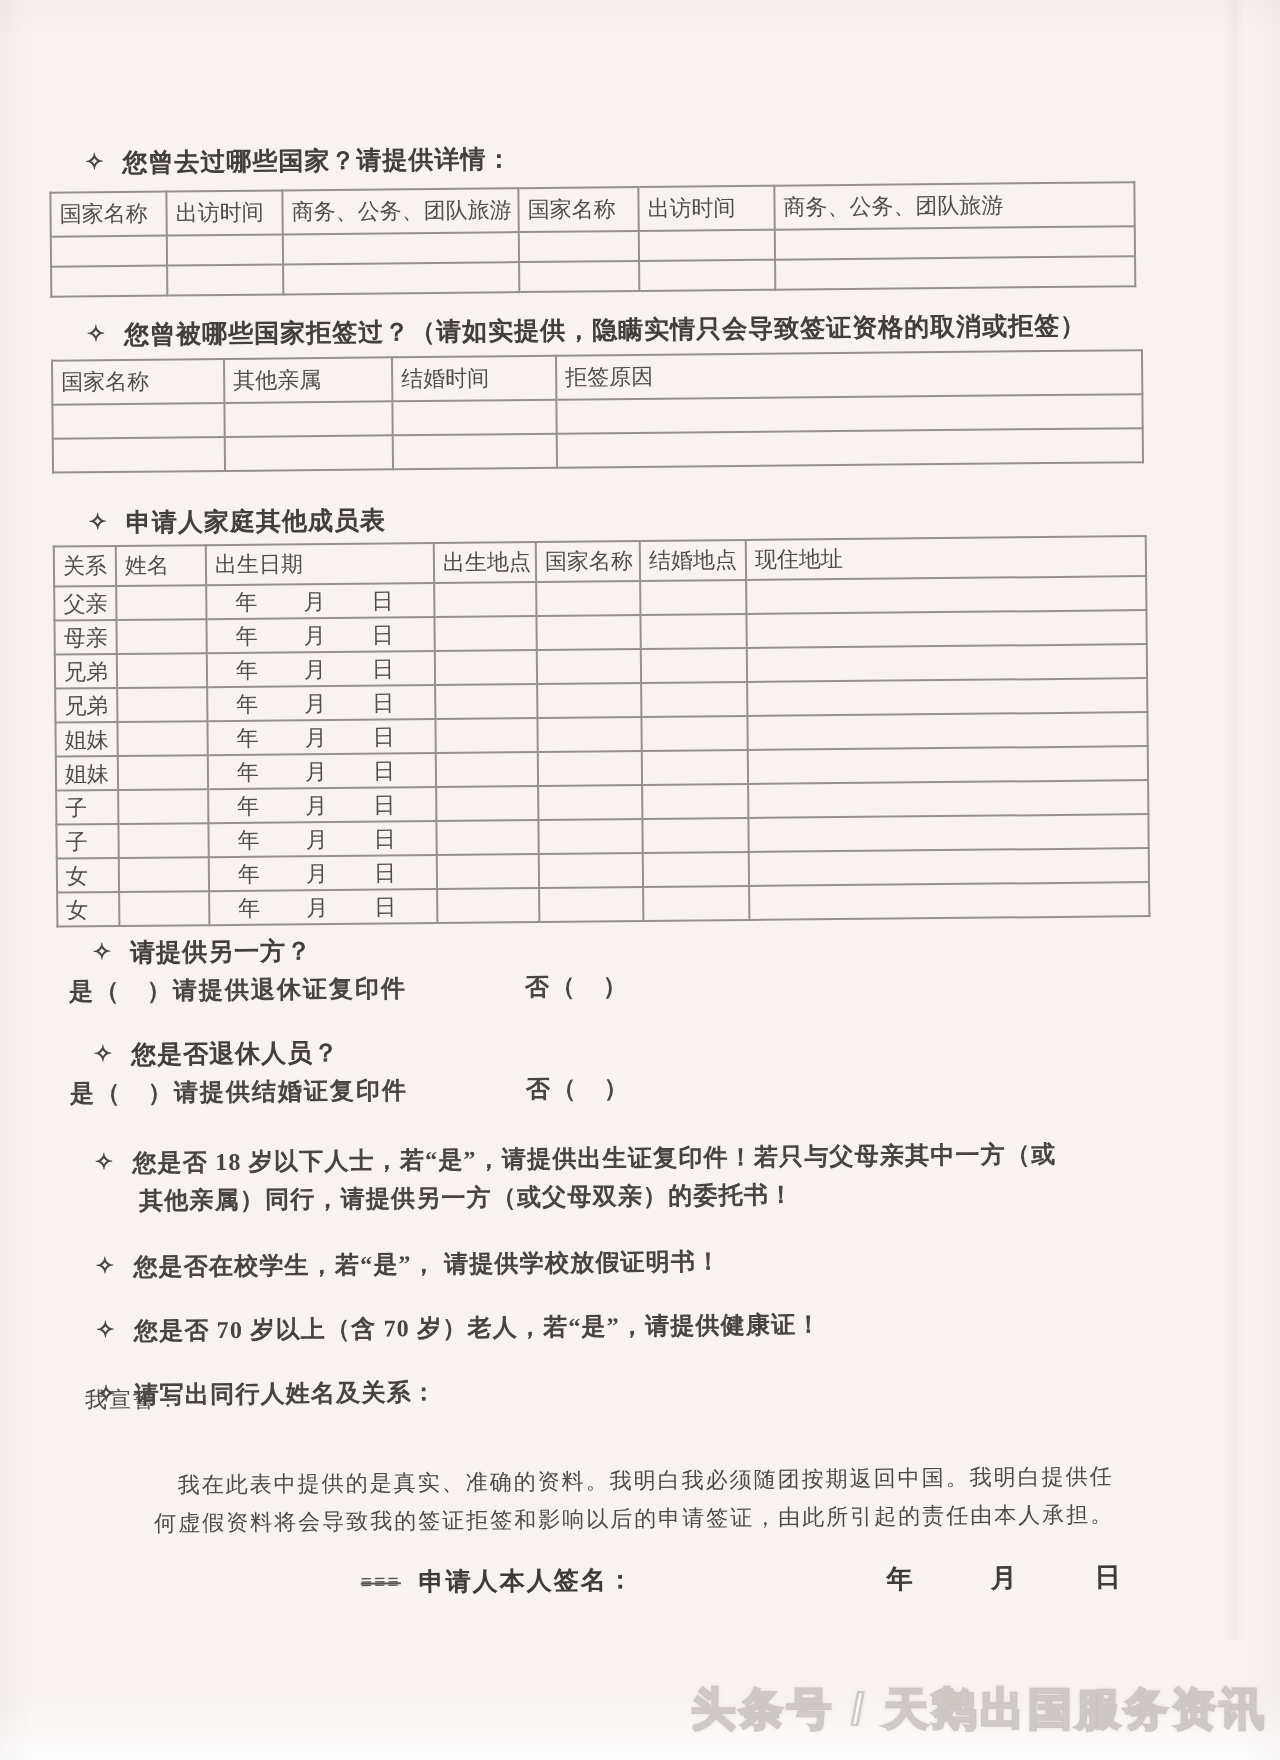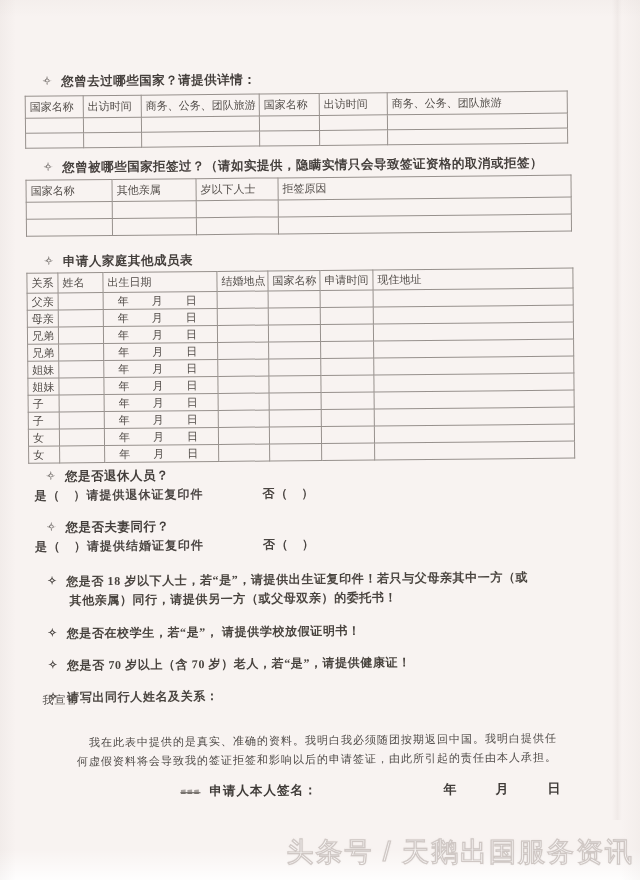--- a/index.html
+++ b/index.html
@@ -28,21 +28,21 @@
   .t-family thead tr{height:20px}.t-family tbody tr{height:17px}
   .date-cell{text-align:center;letter-spacing:6px;padding:0;}
   .q-line{font-weight:bold;font-size:12px;letter-spacing:1px;color:#4a4542;}
   .b-text{font-weight:bold;font-size:12px;letter-spacing:.6px;color:#45403d;color:#49443f;}
   .decl{font-size:11px;letter-spacing:1px;color:#4e4a47;}
   .sig-stamp{font-size:10px;font-weight:bold;color:#5a5550;text-decoration:line-through;letter-spacing:1px;}
   .sig-label{font-weight:bold;font-size:12.5px;letter-spacing:1px;color:#3f3b38;}
   .sig-date{font-weight:bold;font-size:13px;letter-spacing:13px;color:#3f3b38;}
   .watermark{position:absolute;right:6px;bottom:10px;
     font-family:"Liberation Sans","DejaVu Sans",sans-serif;
-    font-weight:normal;font-size:27px;letter-spacing:2px;
+    font-weight:bold;font-size:22px;letter-spacing:2px;
     color:rgba(253,251,250,.95);
     -webkit-text-stroke:1.2px rgba(200,192,188,.85);
     text-shadow:0 0 2px rgba(190,182,178,.6);}
 </style>
 </head>
 <body>
 
 <div class="paper">
 
   <div class="abs sec-title" style="left:46px;top:71px;">
@@ -94,21 +94,21 @@
     <colgroup>
         <col style="width:86px">
         <col style="width:84px">
         <col style="width:82px">
         <col style="width:293px">
       </colgroup>
     <thead>
       <tr>
         <th>国家名称</th>
         <th>其他亲属</th>
-        <th>岁以下人士</th>
+        <th>结婚时间</th>
         <th>拒签原因</th>
       </tr>
     </thead>
     <tbody>
       <tr>
           <td></td>
           <td></td>
           <td></td>
           <td></td>
         </tr>
@@ -132,23 +132,23 @@
         <col style="width:51px">
         <col style="width:52px">
         <col style="width:53px">
         <col style="width:200px">
       </colgroup>
     <thead>
       <tr>
         <th>关系</th>
         <th>姓名</th>
         <th>出生日期</th>
+        <th>出生地点</th>
+        <th>国家名称</th>
         <th>结婚地点</th>
-        <th>国家名称</th>
-        <th>申请时间</th>
         <th>现住地址</th>
       </tr>
     </thead>
     <tbody>
       <tr>
           <td>父亲</td>
           <td></td>
           <td class="date-cell">年　月　日</td>
           <td></td>
           <td></td>
@@ -233,27 +233,27 @@
           <td class="date-cell">年　月　日</td>
           <td></td>
           <td></td>
           <td></td>
           <td></td>
         </tr>
     </tbody>
   </table>
 
   <div class="abs sec-title" style="left:46px;top:466px;">
-    <span class="bullet">✧</span><span>您是否退休人员？</span>
+    <span class="bullet">✧</span><span>请提供另一方？</span>
   </div>
   <div class="abs q-line" style="left:34px;top:485px;">是（　）请提供退休证复印件</div>
   <div class="abs q-line" style="left:262px;top:485px;">否（　）</div>
 
   <div class="abs sec-title" style="left:46px;top:517px;">
-    <span class="bullet">✧</span><span>您是否夫妻同行？</span>
+    <span class="bullet">✧</span><span>您是否退休人员？</span>
   </div>
   <div class="abs q-line" style="left:34px;top:536px;">是（　）请提供结婚证复印件</div>
   <div class="abs q-line" style="left:262px;top:536px;">否（　）</div>
 
   <div class="abs b-text" style="left:46px;top:571px;">
     <span class="bullet">✧</span><span>您是否 18 岁以下人士，若“是”，请提供出生证复印件！若只与父母亲其中一方（或</span>
   </div>
   <div class="abs b-text" style="left:68px;top:590px;">其他亲属）同行，请提供另一方（或父母双亲）的委托书！</div>
 
   <div class="abs b-text" style="left:46px;top:623px;">

